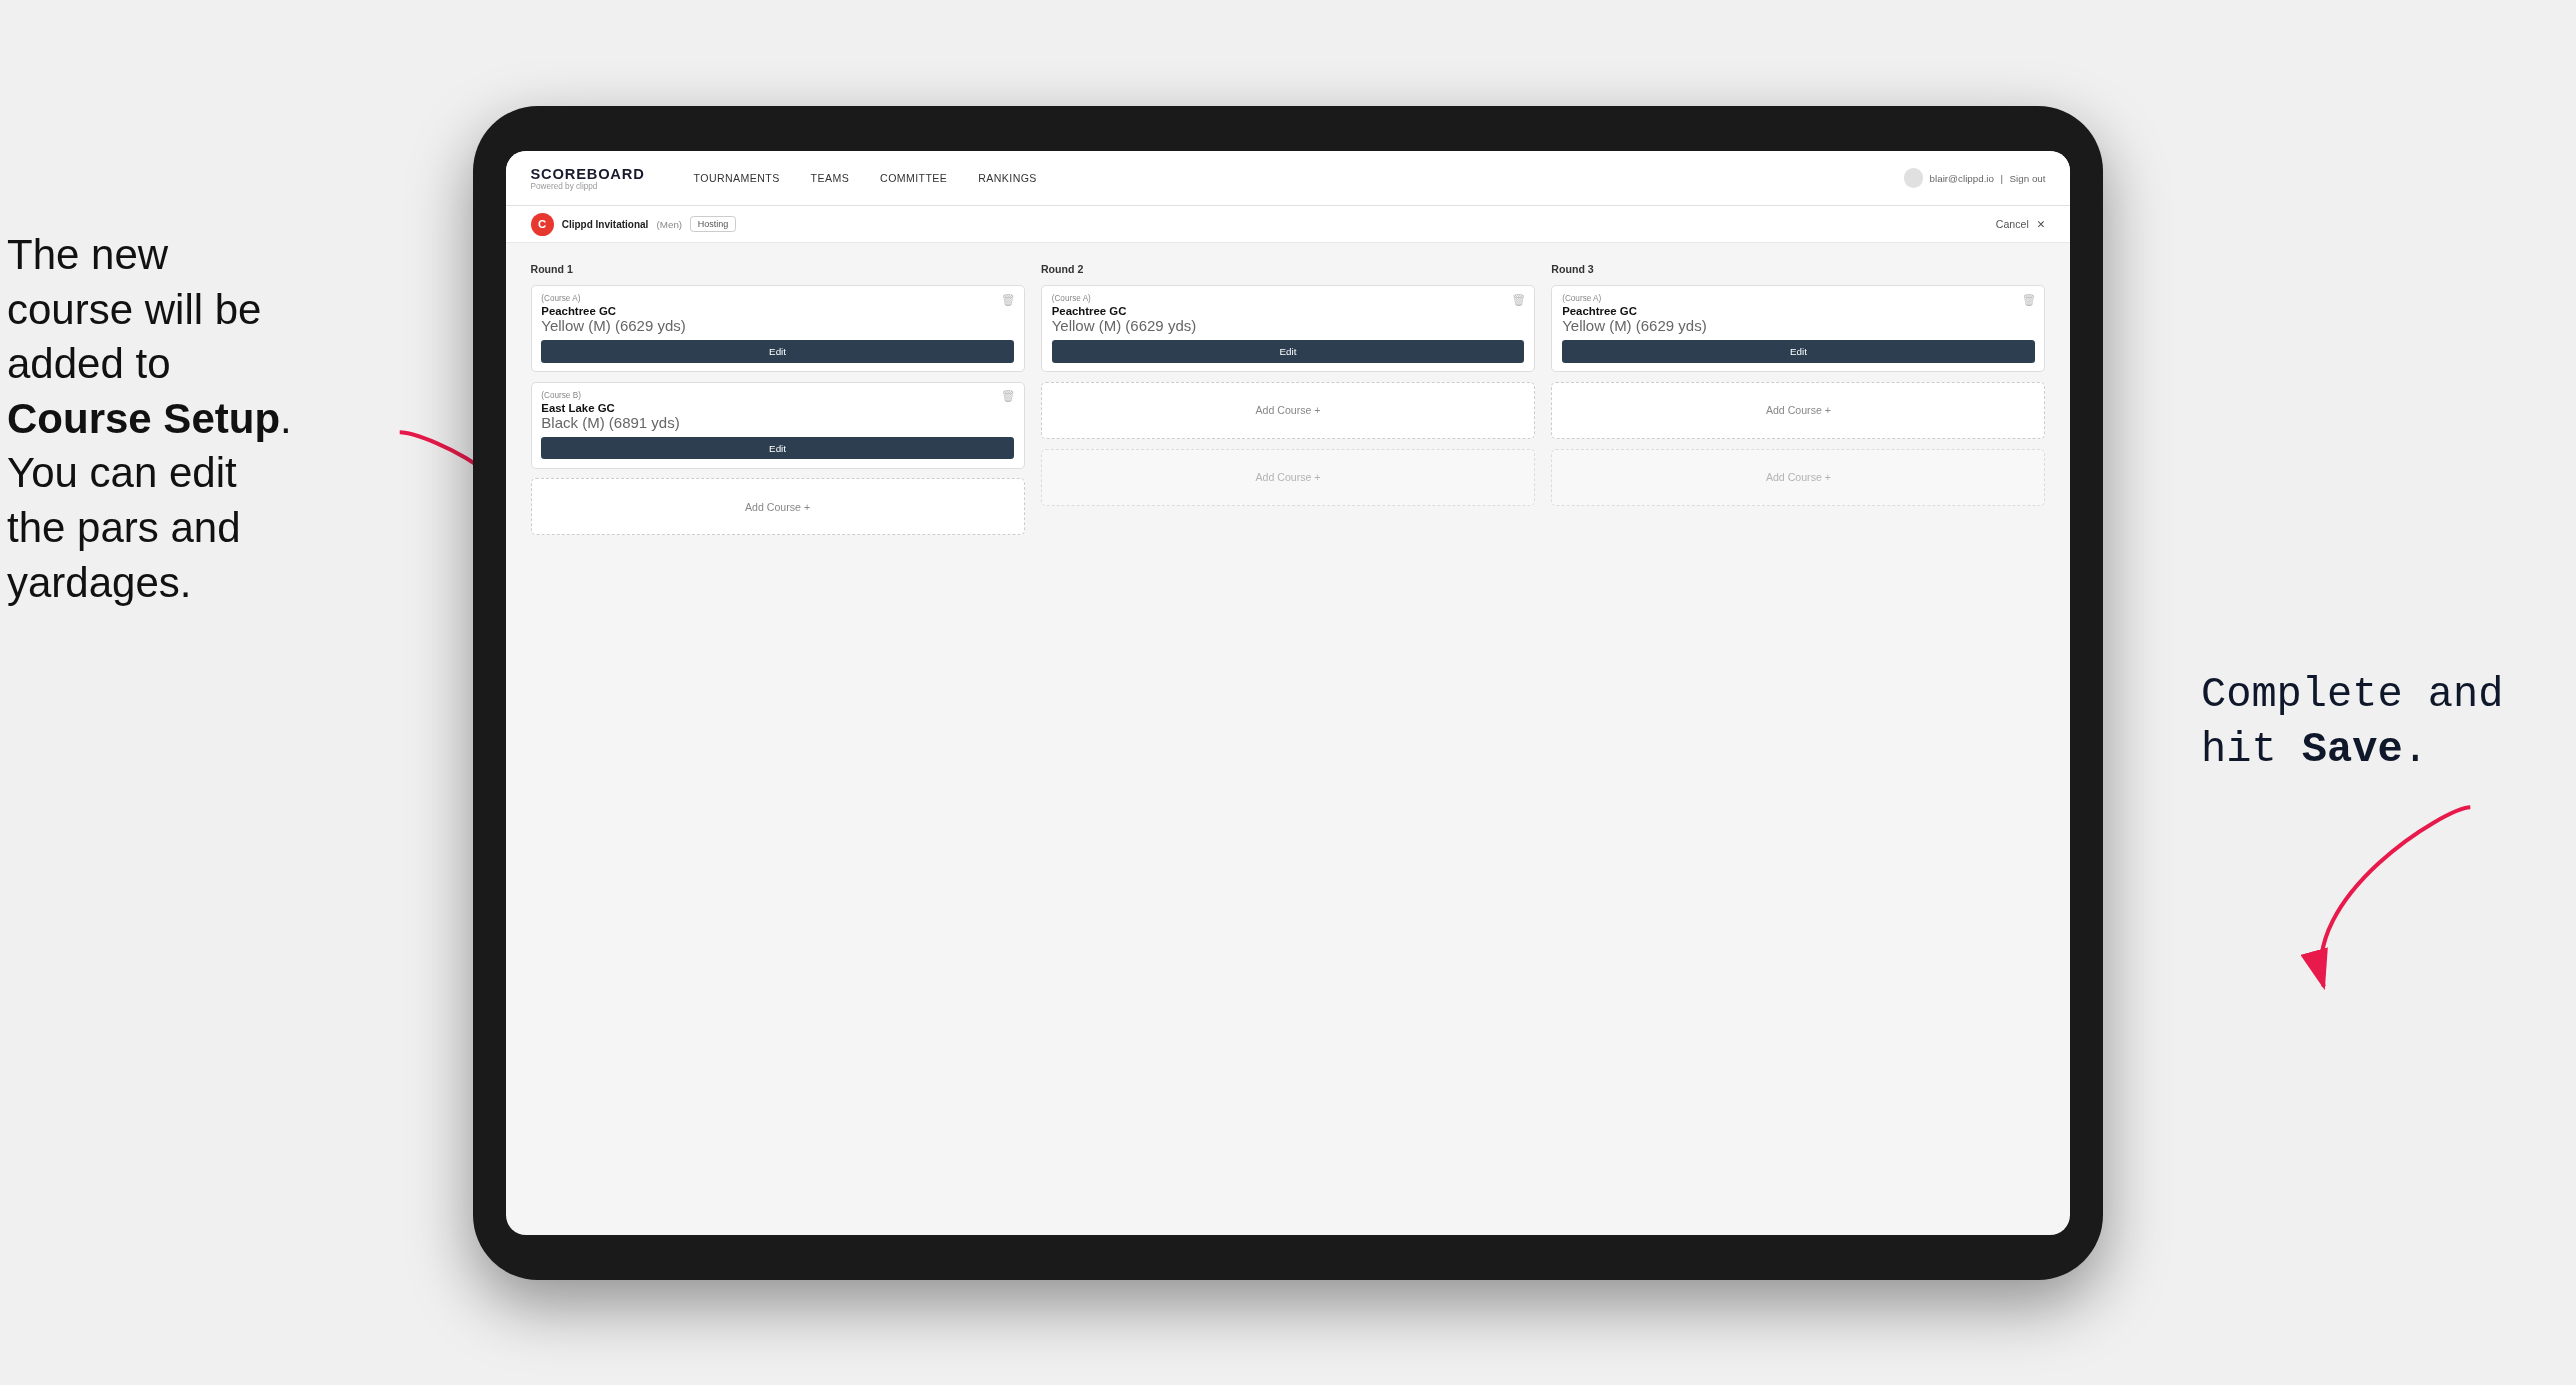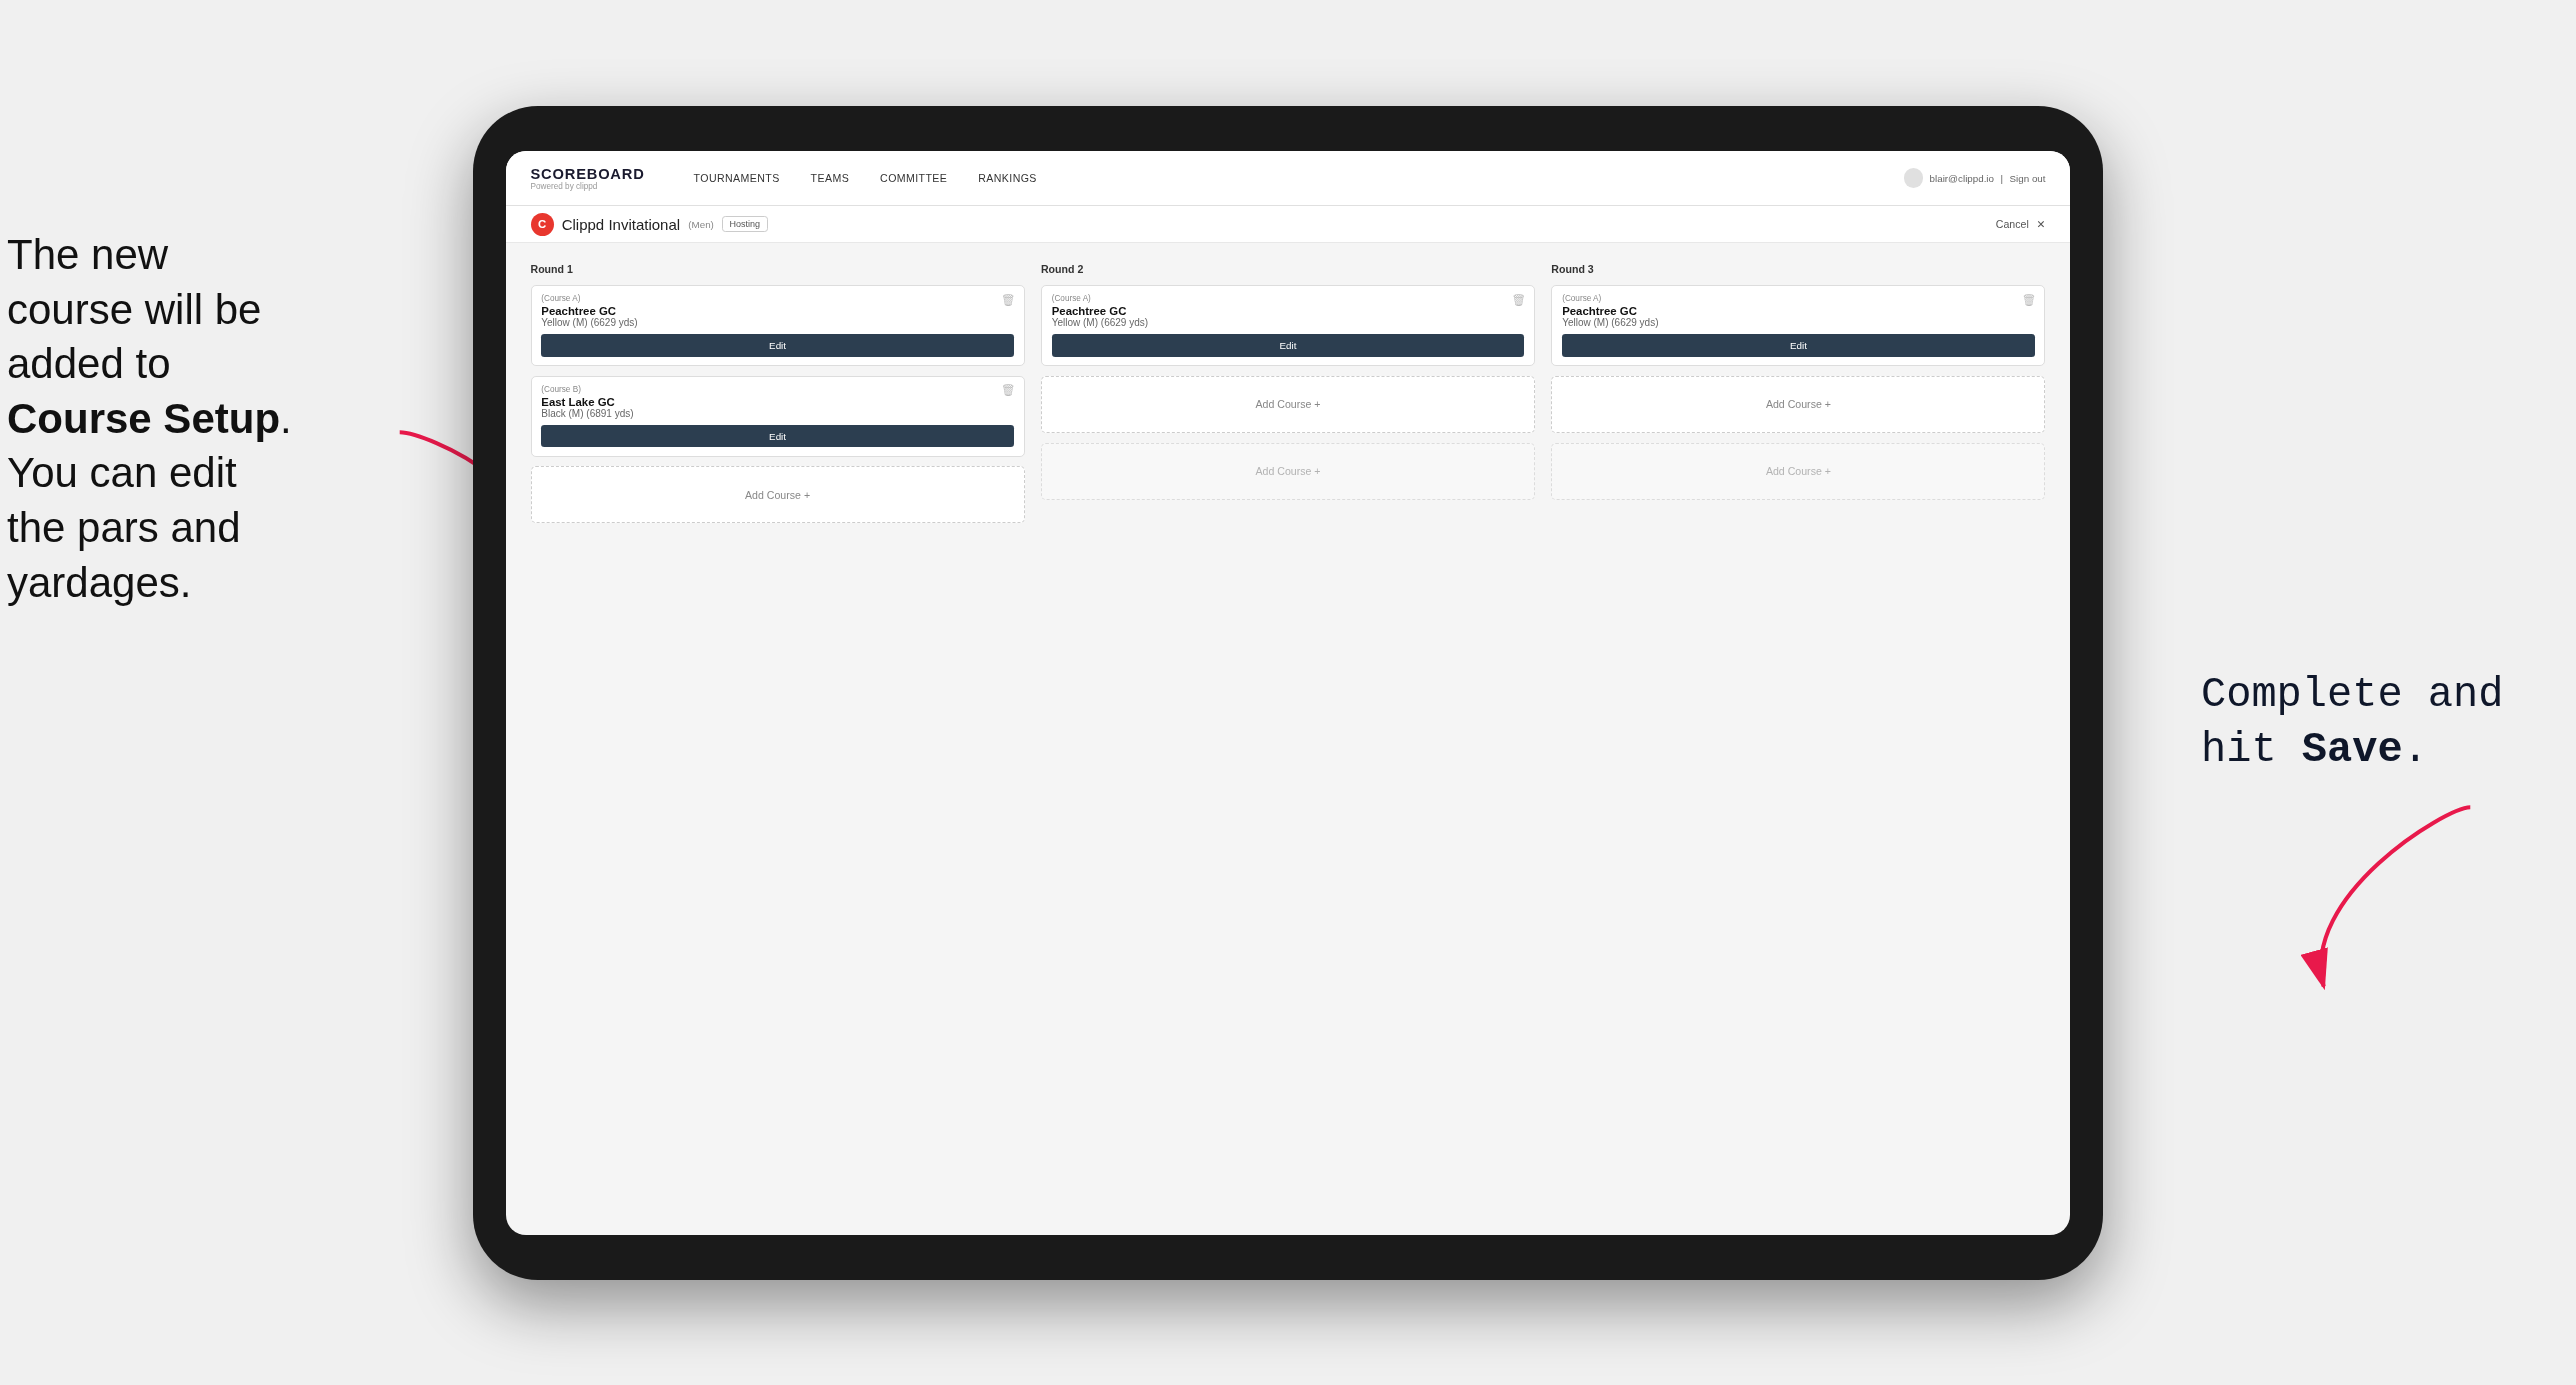--- a/index.html
+++ b/index.html
@@ -143,22 +143,22 @@
       border-radius: 50%;
       display: flex;
       align-items: center;
       justify-content: center;
       color: white;
       font-weight: 800;
       font-size: 11.4px;
     }
 
     .tournament-name {
-      font-size: 15px;
-      font-weight: 400;
+      font-size: 10px;
+      font-weight: 700;
       color: #222;
     }
 
     .tournament-tag {
       font-size: 9.8px;
       color: #888;
     }
 
     .hosting-badge {
       font-size: 9px;
@@ -232,21 +232,21 @@
       margin-bottom: 1.6px;
     }
 
     .course-name {
       font-size: 11.4px;
       font-weight: 700;
       color: #111;
     }
 
     .course-detail {
-      font-size: 10px;
+      font-size: 15px;
       color: #666;
       margin-bottom: 6.5px;
     }
 
     .edit-btn {
       background: #2c3e50;
       color: #fff;
       border: none;
       border-radius: 3.3px;
       padding: 5.7px 0;

